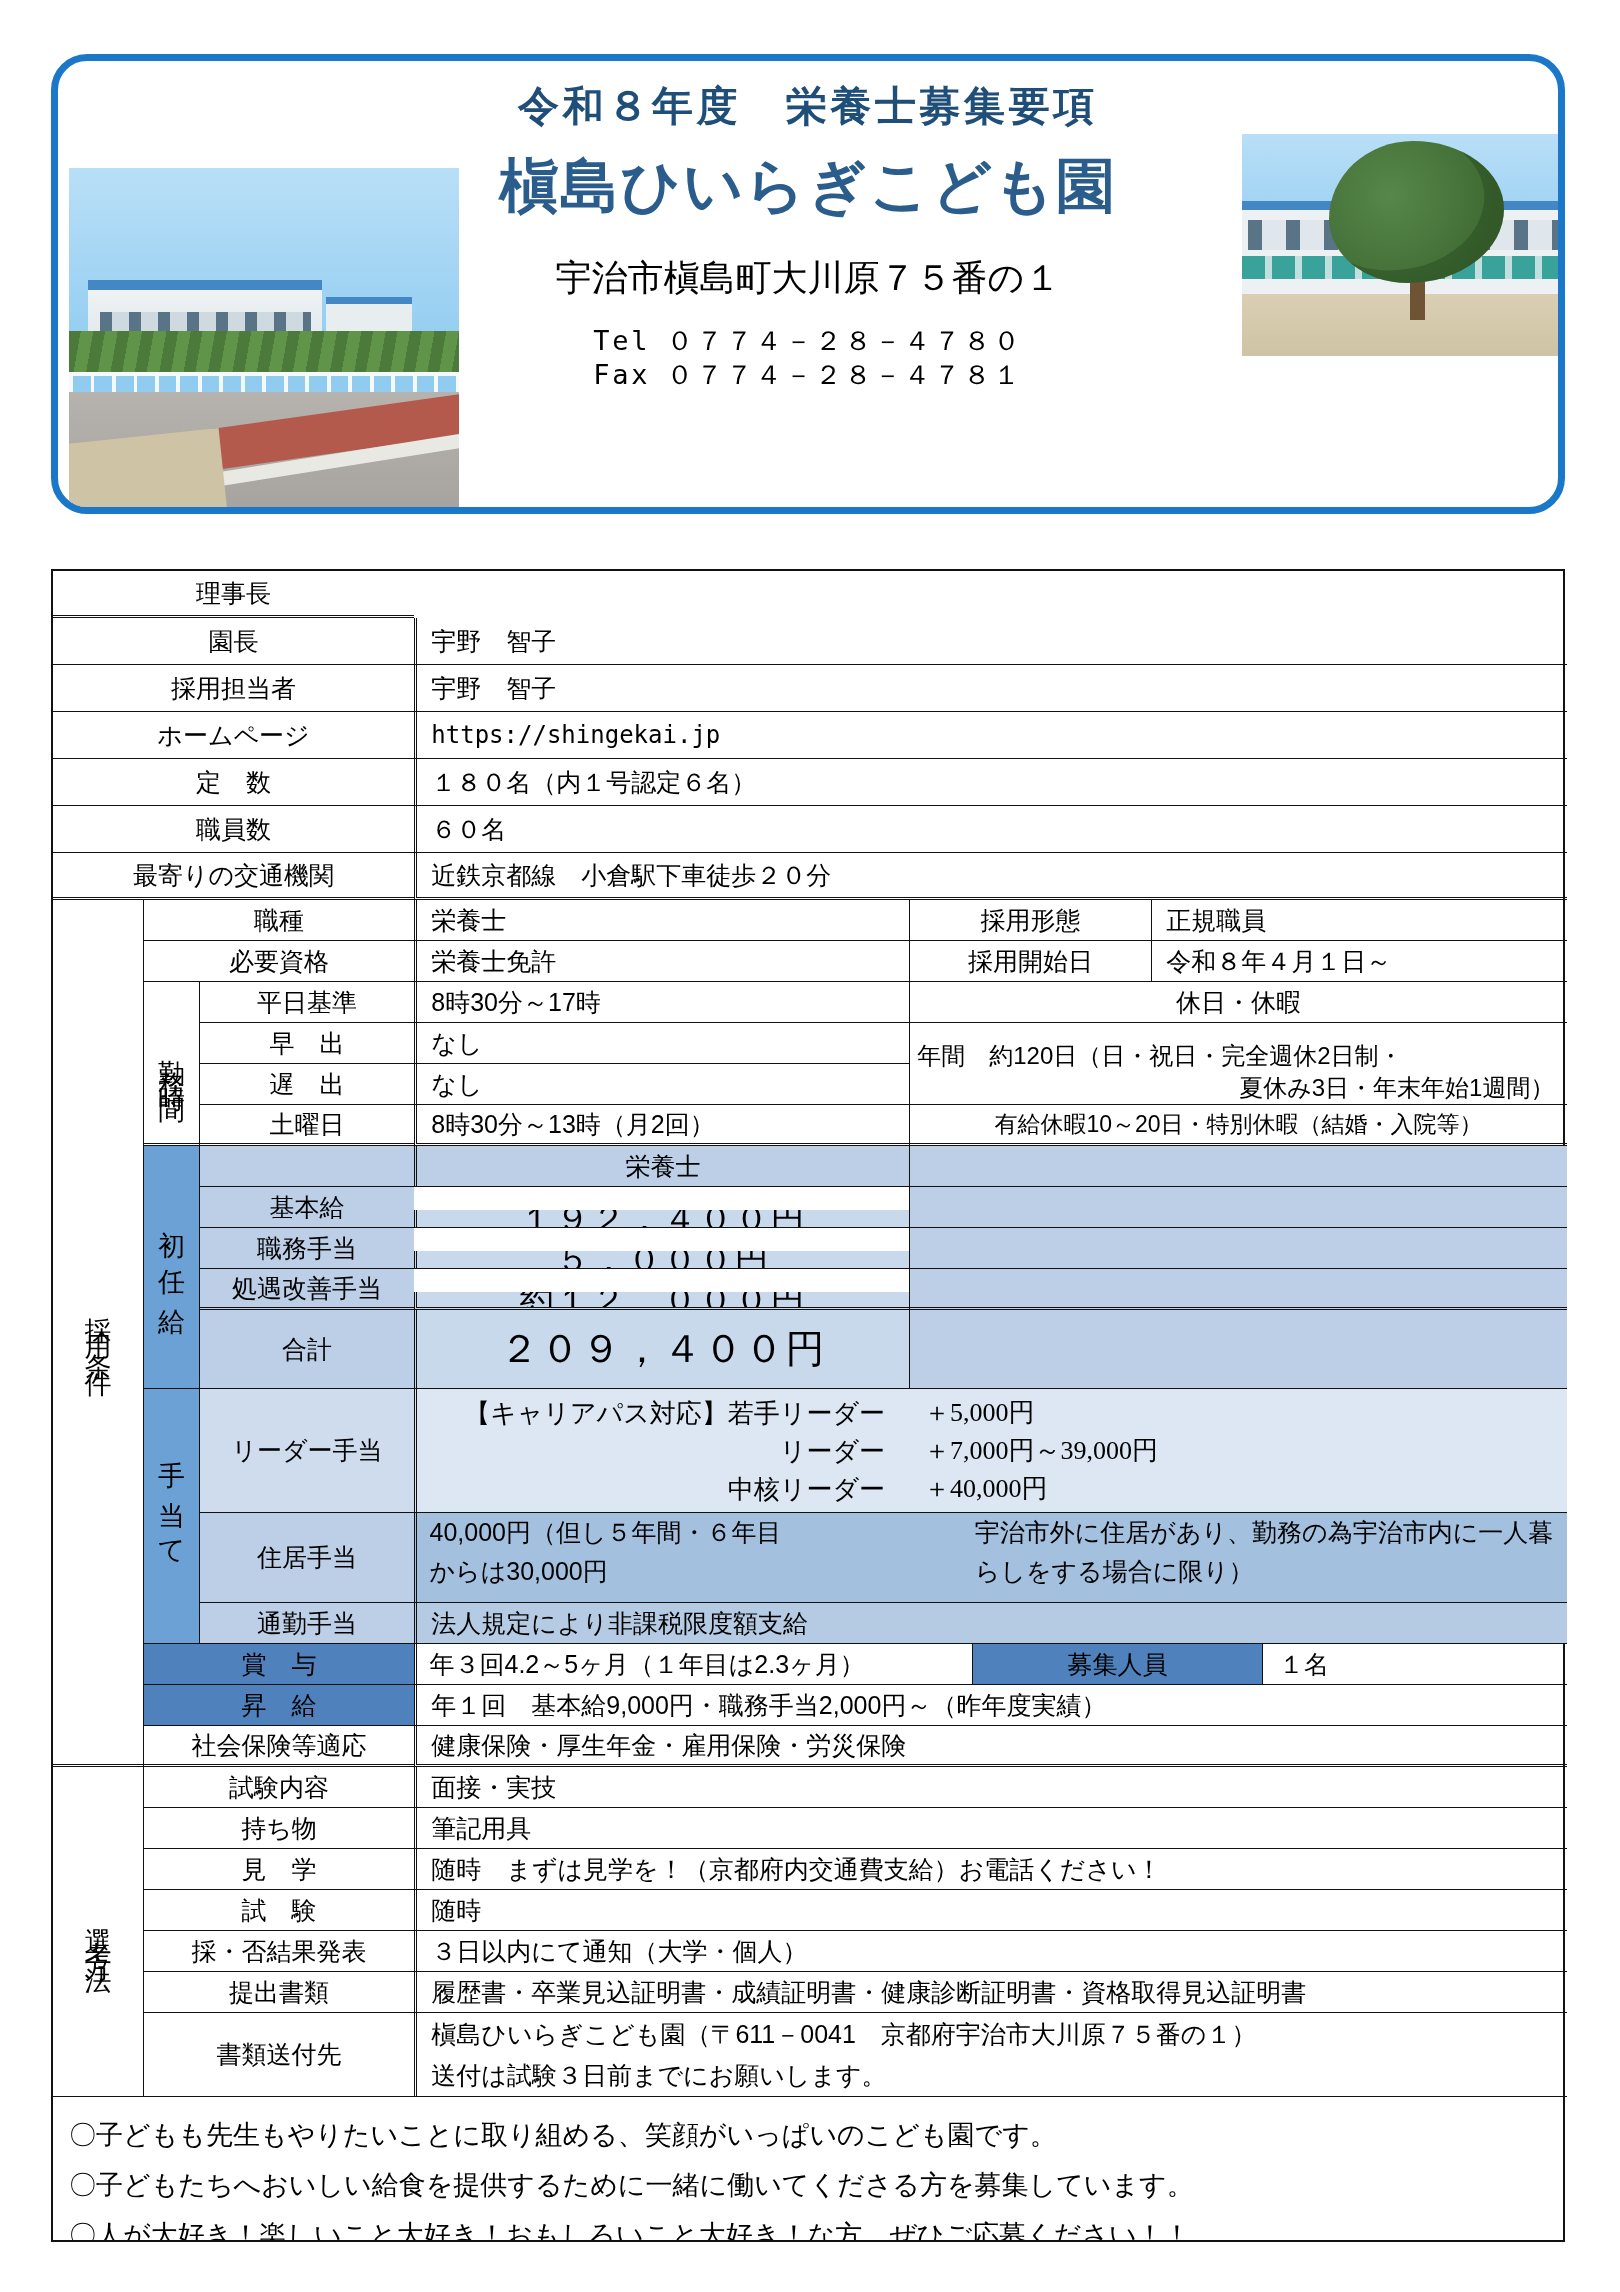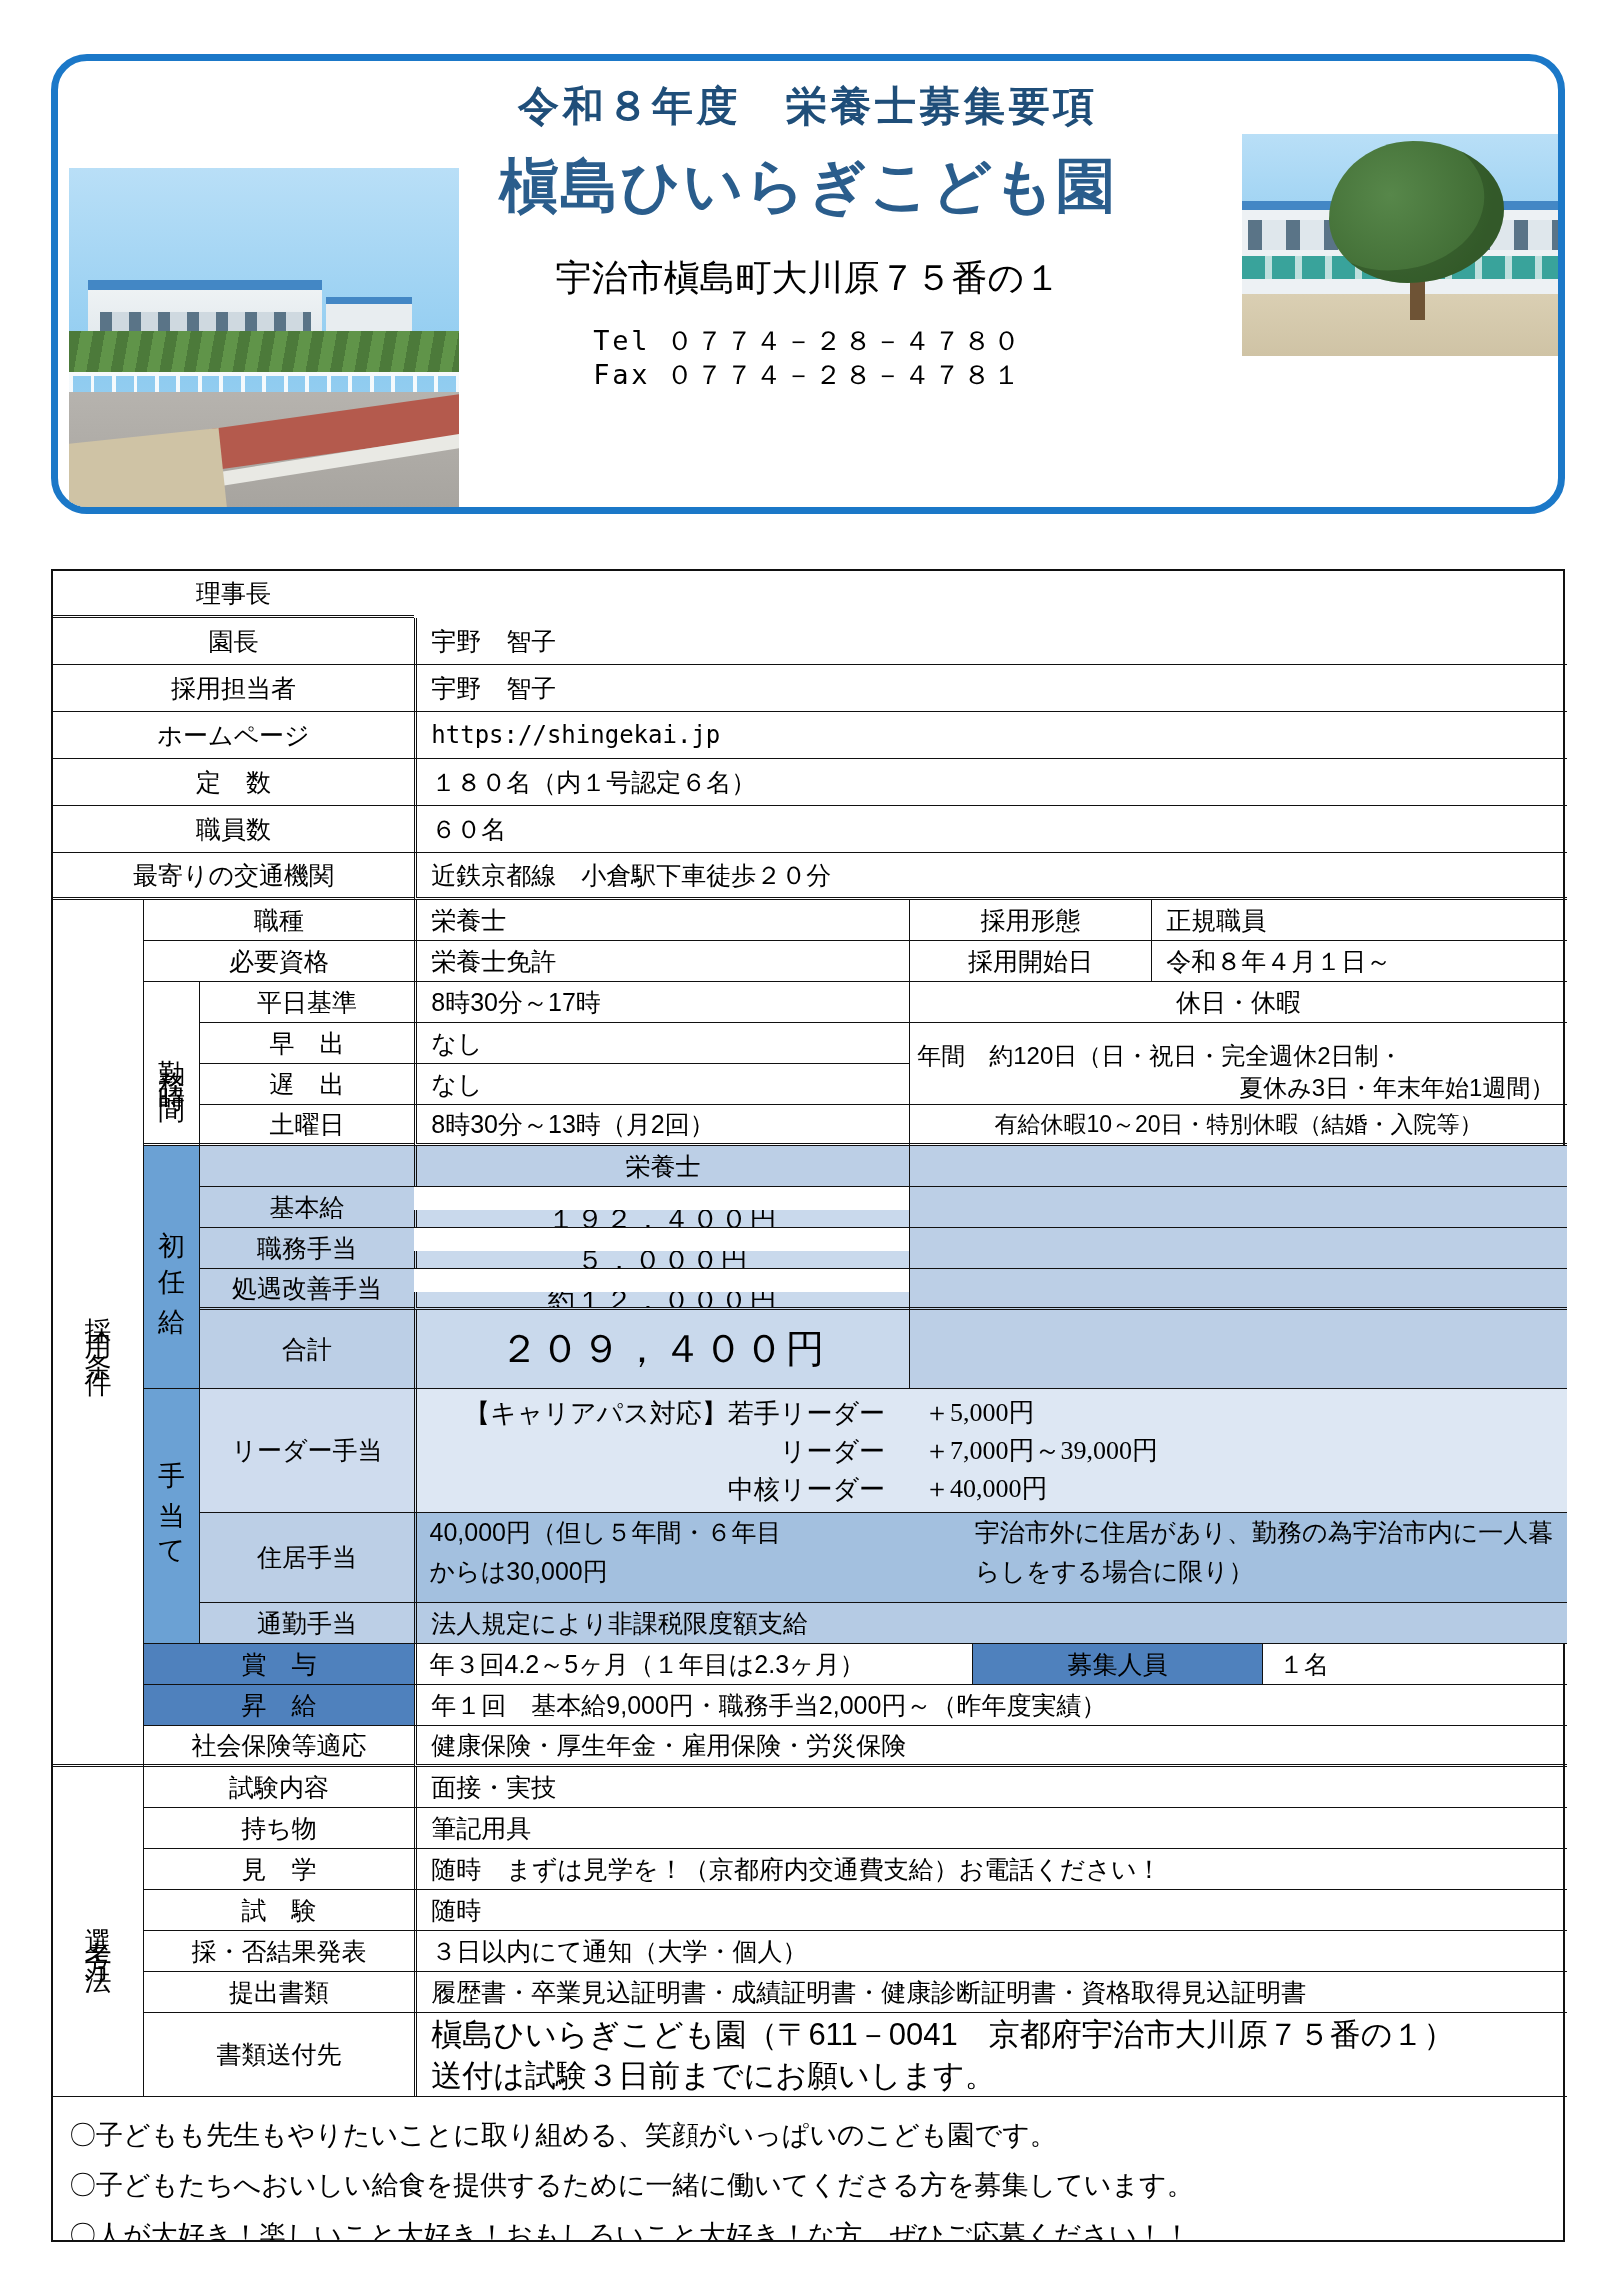--- a/index.html
+++ b/index.html
@@ -65,39 +65,39 @@
   .lab{justify-content:center;text-align:center;}
   .val{justify-content:flex-start;padding-left:14.3px;}
   .mono{font-family:"DejaVu Sans Mono",monospace;font-size:24px;}
   .vert{writing-mode:vertical-rl;text-orientation:upright;font-size:27px;}
   .ls20{letter-spacing:18px}.ls14{letter-spacing:12.5px}.ls44{letter-spacing:39px}.ls48{letter-spacing:41px}
   .bar{background:#6ba1d4;}
   .bgA{background:#bccfe6;}  .bgB{background:#c9d9ec;}
   .bgC{background:#cfdcee;}  .bgD{background:#dde7f3;}
   .bgE{background:#a3c0df;}  .bgF{background:#b5cbe4;}
   .bgS{background:#4f81bd;}
-  .money{justify-content:center;font-size:27px;letter-spacing:1.8px;margin-top:23px;}
+  .money{justify-content:center;font-size:34px;letter-spacing:1.8px;margin-top:23px;}
   .total{justify-content:center;font-size:39px;letter-spacing:1.8px;}
   .hol{flex-direction:column;justify-content:center;align-items:stretch;font-size:24px;padding:0 7.2px;}
   .hol .l1{text-align:left;margin-top:16px;}
   .hol .l2{text-align:right;padding-right:5.4px;}
   .paid{font-size:23px;justify-content:center;}
   .leader{flex-direction:column;justify-content:center;align-items:stretch;padding:0 9px;font-size:26px;}
   .ldline{display:flex;align-items:center;line-height:38px;}
   .ldname{width:459px;text-align:right;white-space:nowrap;}
   .ldamt{margin-left:39px;white-space:nowrap;font-family:Liberation Serif, serif;}
   .house{justify-content:center;align-items:stretch;font-size:25px;line-height:39px;}
   .house .h1{padding-left:12.5px;}
   .house .h2{padding-left:179px;}
   .brow{padding:0;align-items:stretch;}
   .bcell{display:flex;align-items:center;box-sizing:border-box;}
   .bval{width:555px;padding-left:12.5px;font-size:25px;}
   .blab{width:290px;background:#4f81bd;justify-content:center;border-left:1.8px solid #111;font-size:25px;}
   .bnum{flex:1;border-left:1.8px solid #111;padding-left:16px;font-size:25px;}
-  .send{flex-direction:column;justify-content:center;align-items:stretch;font-size:31px;line-height:41px;}
+  .send{flex-direction:column;justify-content:center;align-items:stretch;font-size:25px;line-height:41px;}
   .send div{padding-left:14.3px;}
   .notes{flex-direction:column;justify-content:flex-start;align-items:stretch;
          border-bottom:none;padding:12.5px 16px;font-size:27px;line-height:50px;}
 </style>
 </head>
 <body>
 
 <div class="hbox">
   <div class="htitle">令和８年度　栄養士募集要項</div>
   <div class="hname">槇島ひいらぎこども園</div>

